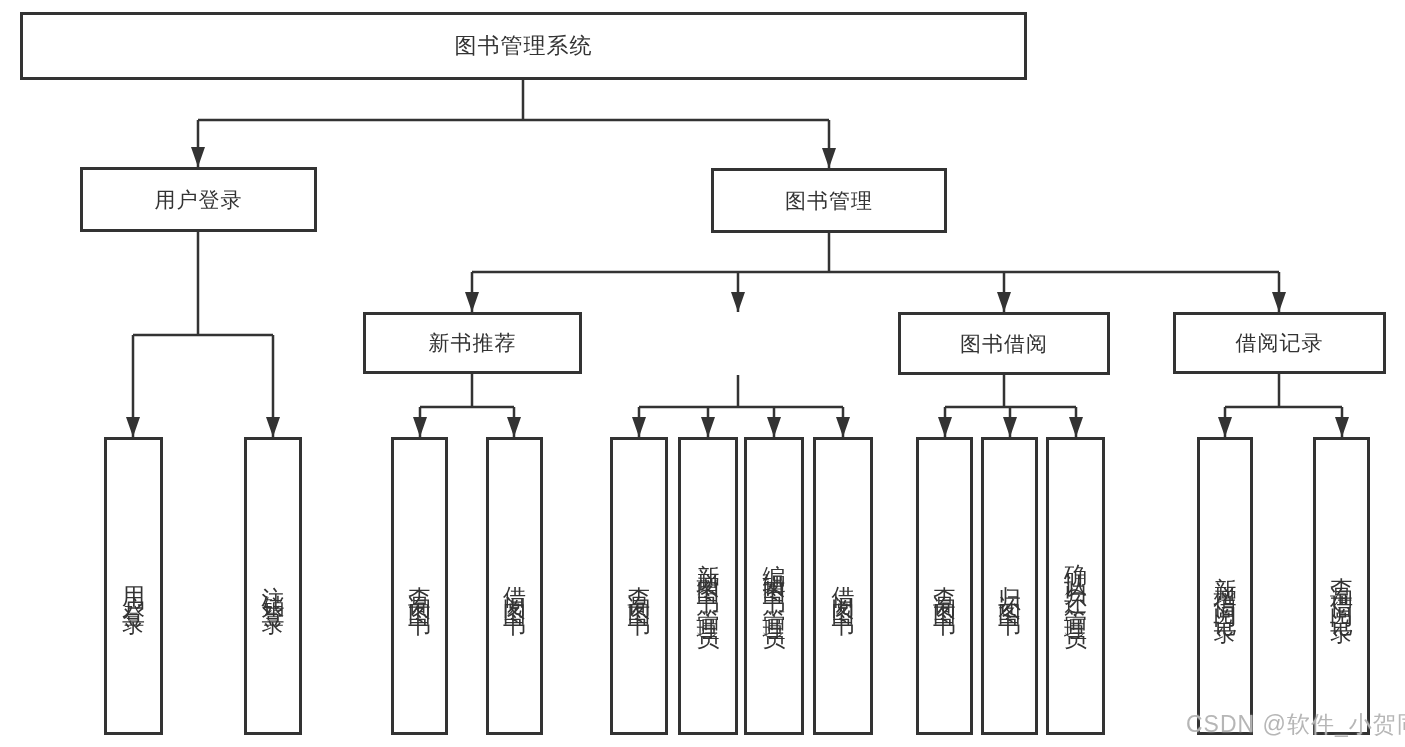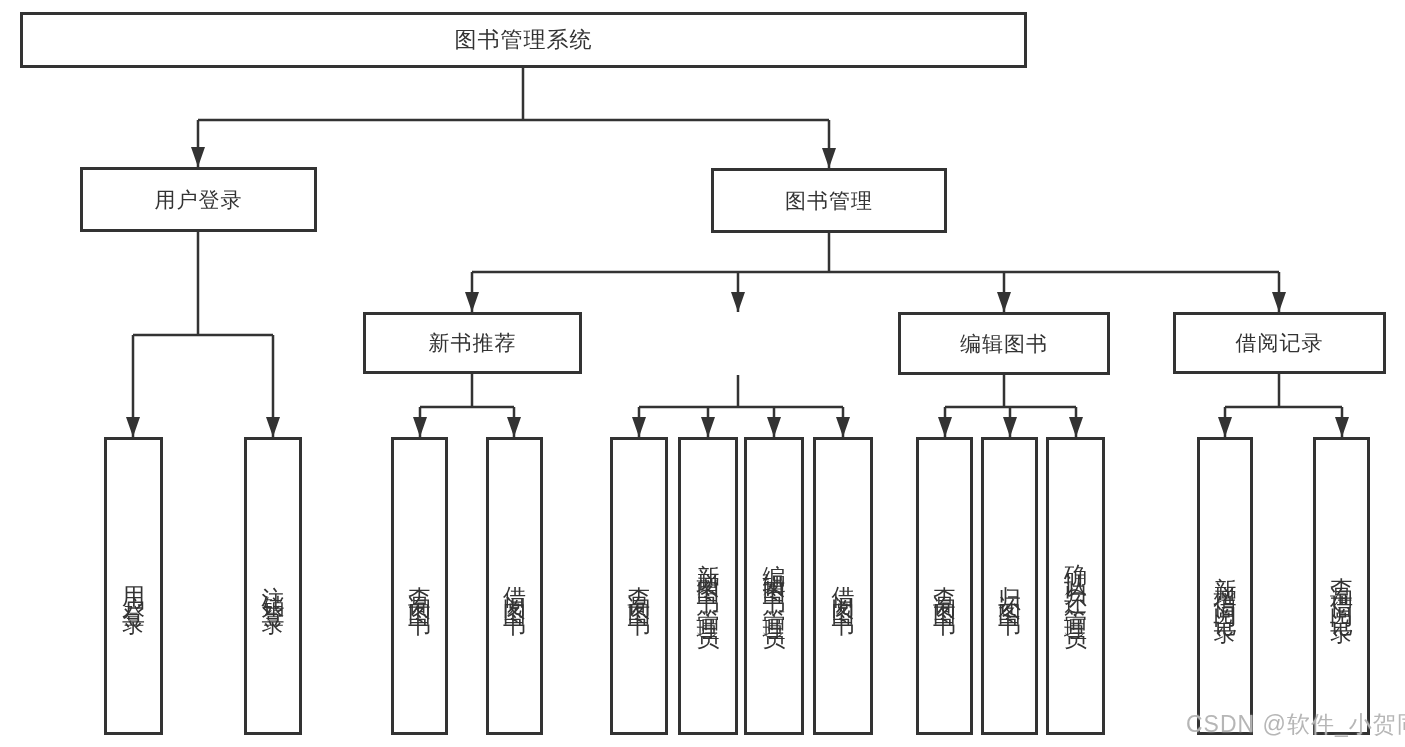--- a/index.html
+++ b/index.html
@@ -80,36 +80,36 @@
       M701 417 L715 417 L708 437 Z
       M767 417 L781 417 L774 437 Z
       M836 417 L850 417 L843 437 Z
       M938 417 L952 417 L945 437 Z
       M1003 417 L1017 417 L1010 437 Z
       M1069 417 L1083 417 L1076 437 Z
       M1218 417 L1232 417 L1225 437 Z
       M1335 417 L1349 417 L1342 437 Z"></path>
   </svg>
 
-  <div class="node hbox root" style="left:20px;top:12px;width:1007px;height:56px">
+  <div class="node hbox root" style="left:20px;top:12px;width:1007px;height:68px">
     <span>图书管理系统</span>
   </div>
 
   <div class="node hbox" style="left:80px;top:167px;width:237px;height:65px">
     <span>用户登录</span>
   </div>
   <div class="node hbox" style="left:711px;top:168px;width:236px;height:65px">
     <span>图书管理</span>
   </div>
 
   <div class="node hbox" style="left:363px;top:312px;width:219px;height:62px">
     <span>新书推荐</span>
   </div>
   <div class="node hbox" style="left:898px;top:312px;width:212px;height:63px">
-    <span>编辑图书</span>
+    <span>图书借阅</span>
   </div>
   <div class="node hbox" style="left:1173px;top:312px;width:213px;height:62px">
     <span>借阅记录</span>
   </div>
 
   <div class="node vbox" style="left:104px;top:437px;width:59px;height:298px">
     <span>用户登录</span>
   </div>
   <div class="node vbox" style="left:244px;top:437px;width:58px;height:298px">
     <span>注销登录</span>

